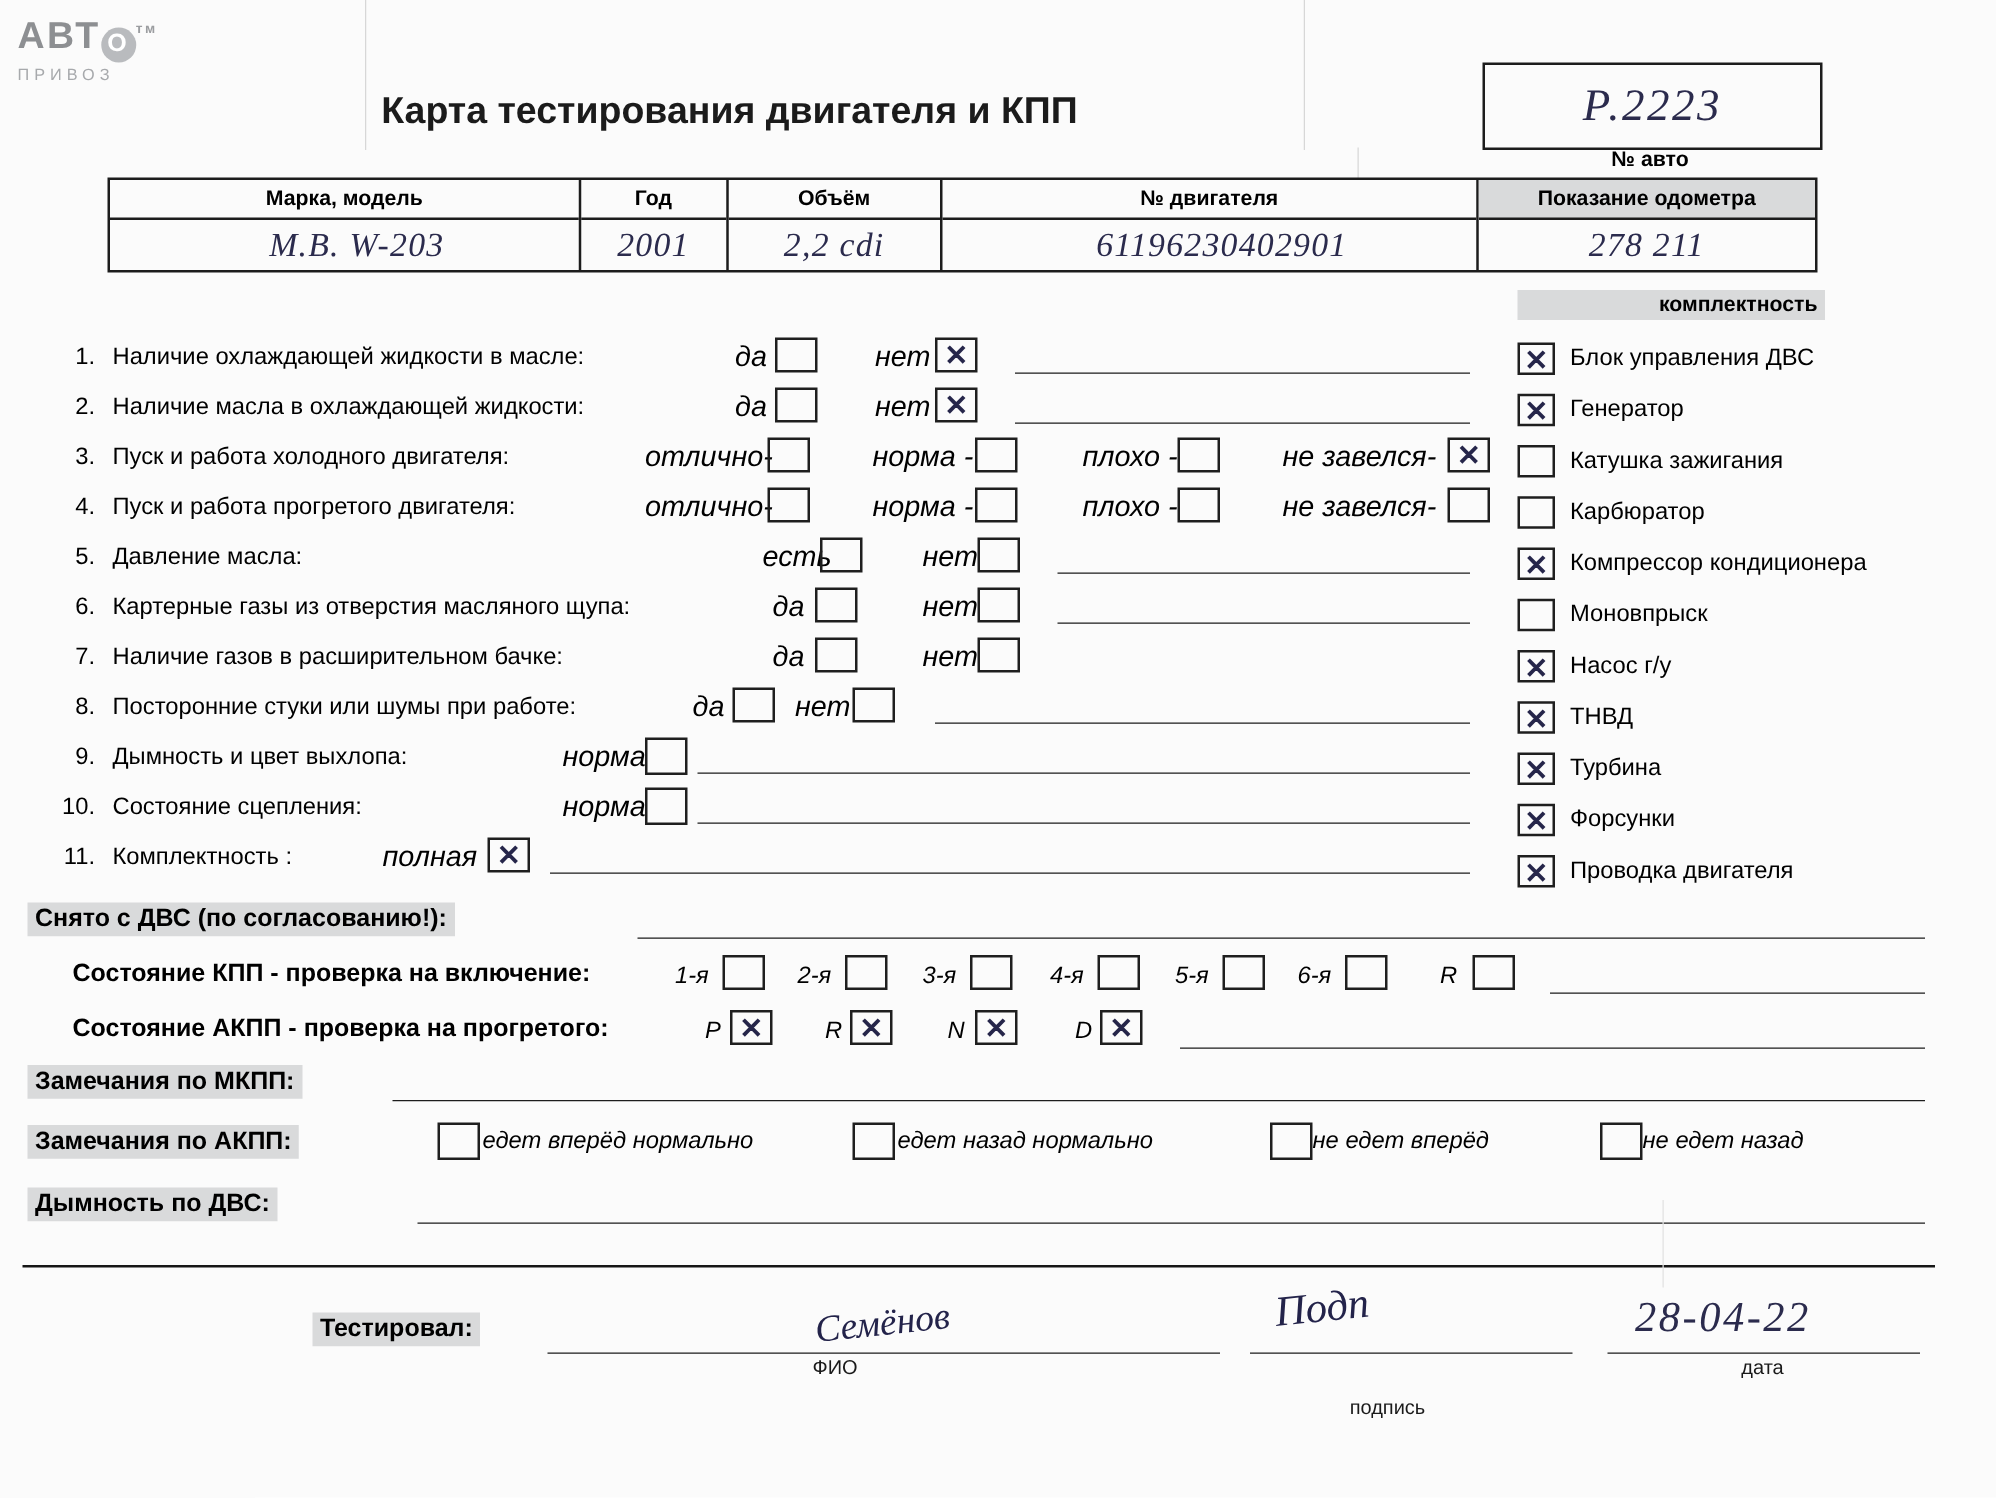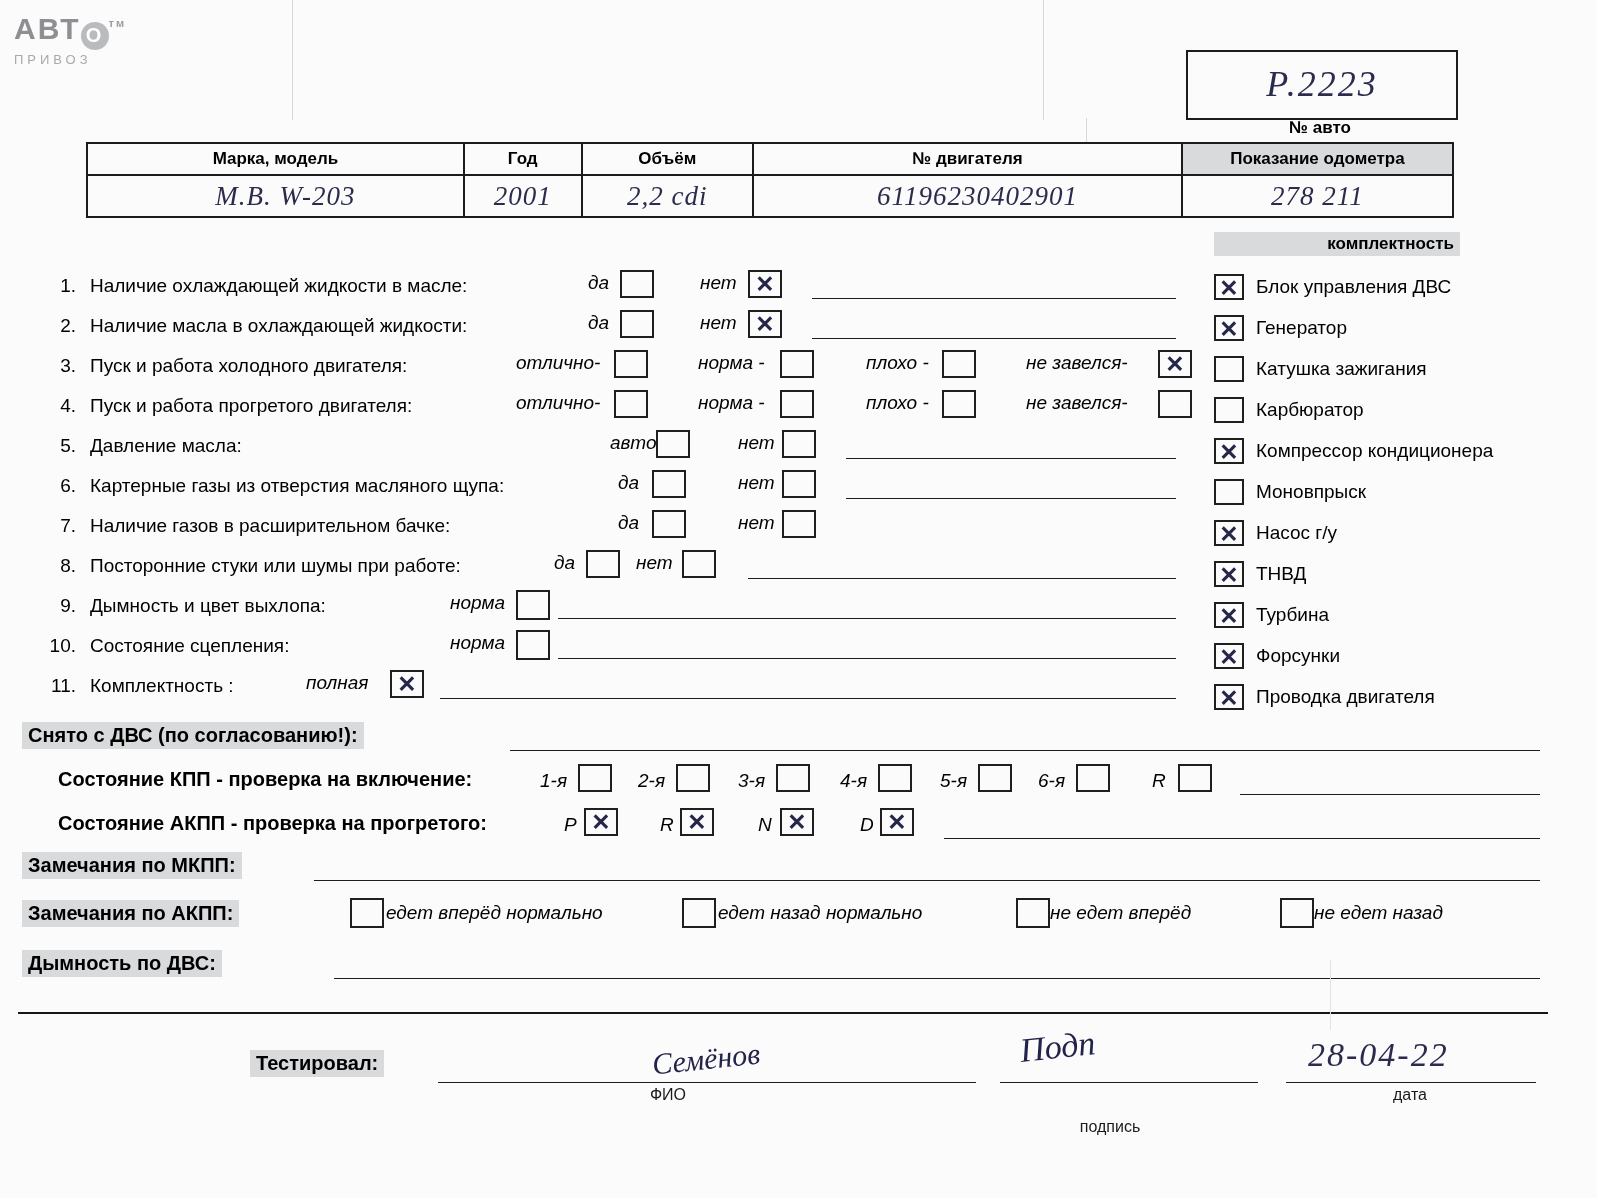--- a/index.html
+++ b/index.html
@@ -174,21 +174,21 @@
   .txt {
     position: absolute;
     left: 42px;
     top: 7px;
     font-size: 19px;
   }
   .opt {
     position: absolute;
     top: 4px;
     font-style: italic;
-    font-size: 19px;
+    font-size: 23px;
   }
   .box {
     position: absolute;
     width: 34px;
     height: 28px;
     border: 2px solid #1f1f1f;
     box-sizing: border-box;
     top: 2px;
   }
   .box.tall { height: 30px; }
@@ -310,20 +310,21 @@
   <div class="vrule" style="left:1043px;height:120px;"></div>
   <div class="vrule" style="left:1086px;top:118px;height:26px;"></div>
 
   <div class="logo">
     <div class="logo-top">
       АВТ<span class="logo-o">О</span><span class="logo-tm">тм</span>
     </div>
     <div class="logo-bottom">ПРИВОЗ</div>
   </div>
 
+  <div class="title">Карта тестирования двигателя  и КПП</div>
 
   <div class="auto-box">
     <div class="auto-value">Р.2223</div>
   </div>
   <div class="auto-label">№ авто</div>
 
   <div class="head-table">
     <div class="head-row">
       <div class="head-cell c-mark">
         <div class="hl">Марка, модель</div>
@@ -398,21 +399,21 @@
       <div class="box" style="left:732px;"></div>
       <div class="opt" style="left:818px;">плохо -</div>
       <div class="box" style="left:894px;"></div>
       <div class="opt" style="left:978px;">не завелся-</div>
       <div class="box" style="left:1110px;"></div>
     </div>
 
     <div class="row">
       <div class="num">5.</div>
       <div class="txt">Давление масла:</div>
-      <div class="opt" style="left:562px;">авто</div>
+      <div class="opt" style="left:562px;">есть</div>
       <div class="box" style="left:608px;"></div>
       <div class="opt" style="left:690px;">нет</div>
       <div class="box" style="left:734px;"></div>
       <div class="rule" style="left:798px;width:330px;"></div>
     </div>
 
     <div class="row">
       <div class="num">6.</div>
       <div class="txt">Картерные газы из отверстия масляного щупа:</div>
       <div class="opt" style="left:570px;">да</div>

